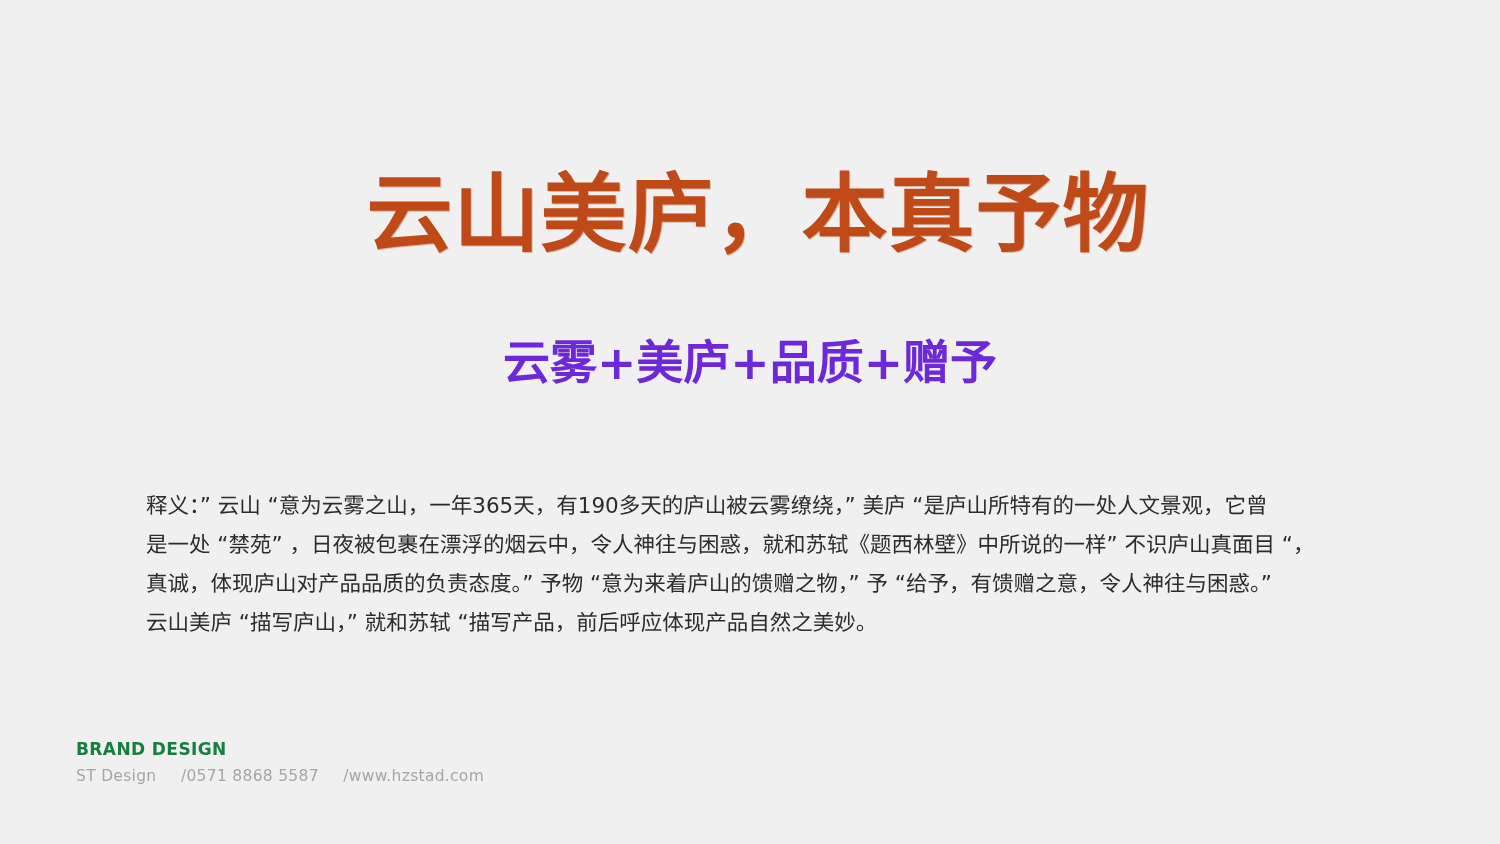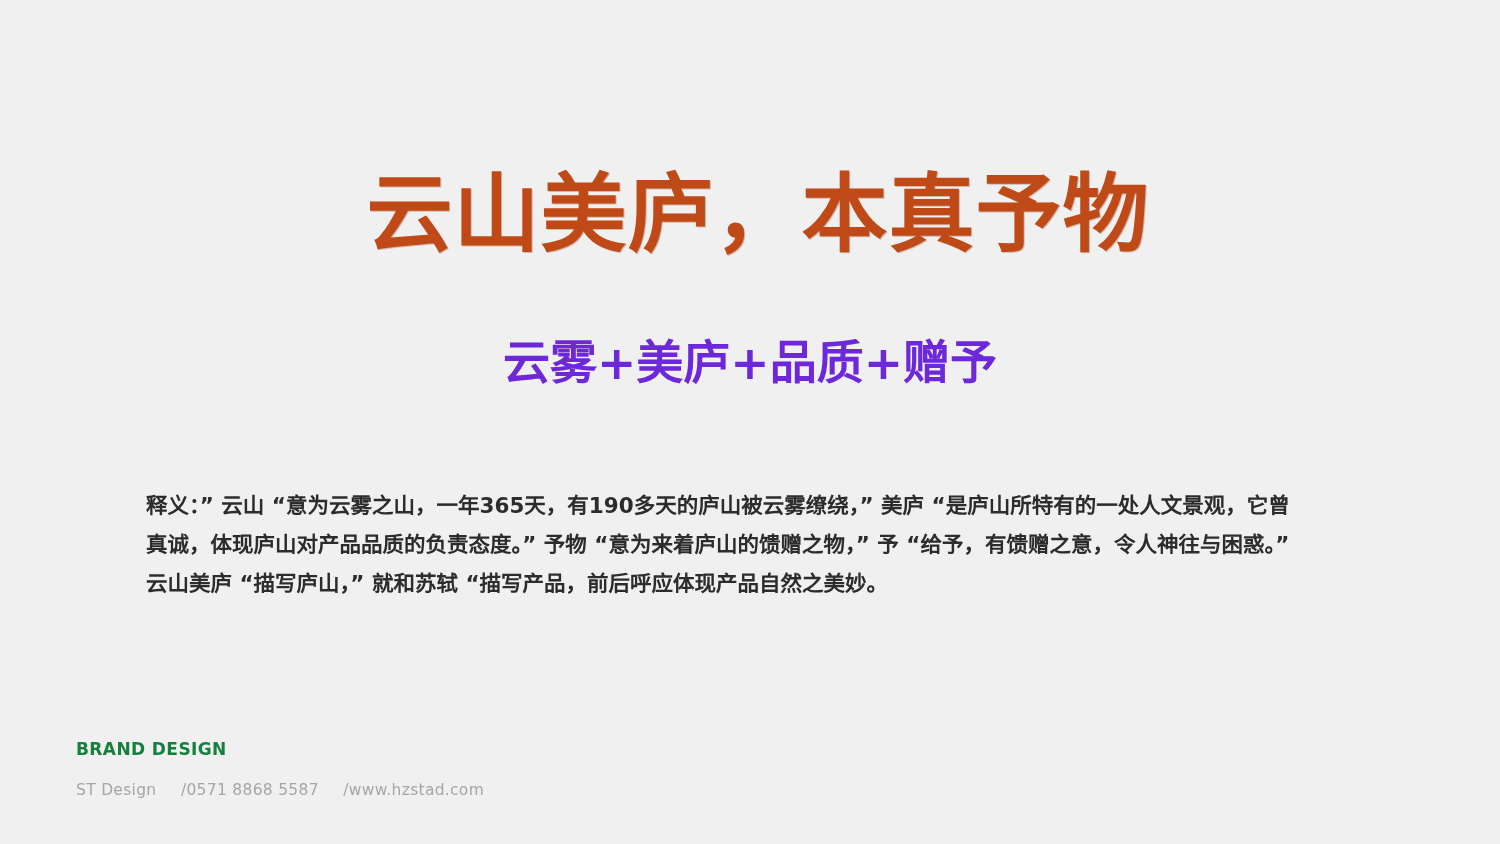--- a/index.html
+++ b/index.html
@@ -64,21 +64,21 @@
 
   
   .body-block {
     position: absolute;
     top: 486px;
     left: 146px;
     width: 1215px;
   }
   .body-line {
     font-family: "DejaVu Sans", "Liberation Sans", sans-serif;
-    font-weight: 700;
+    font-weight: 400;
     font-size: 21.5px;
     line-height: 39px;
     color: #2c2c2c;
     white-space: nowrap;
     letter-spacing: 0px;
   }
 
   
   .footer {
     position: absolute;
@@ -94,21 +94,21 @@
     color: #15803d;
     line-height: 22px;
   }
   .footer-meta {
     font-family: "DejaVu Sans", "Liberation Sans", sans-serif;
     font-weight: 400;
     font-size: 15.5px;
     letter-spacing: 0.3px;
     color: #a6a6a6;
     line-height: 24px;
-    margin-top: 18px;
+    margin-top: 4px;
     white-space: nowrap;
   }
   .footer-meta .sep {
     display: inline-block;
     width: 14px;
   }
 </style>
 </head>
 <body>
 
@@ -117,20 +117,21 @@
   <div class="title-block">
     <div class="main-title">云山美庐，本真予物</div>
   </div>
 
   <div class="subtitle-block">
     <div class="sub-title">云雾+美庐+品质+赠予</div>
   </div>
 
   <div class="body-block">
     <div class="body-line">释义：” 云山 “意为云雾之山，一年365天，有190多天的庐山被云雾缭绕，” 美庐 “是庐山所特有的一处人文景观，它曾</div>
+    <div class="body-line">是一处 “禁苑” ，日夜被包裹在漂浮的烟云中，令人神往与困惑，就和苏轼《题西林壁》中所说的一样” 不识庐山真面目 “，</div>
     <div class="body-line">真诚，体现庐山对产品品质的负责态度。” 予物 “意为来着庐山的馈赠之物，” 予 “给予，有馈赠之意，令人神往与困惑。”</div>
     <div class="body-line">云山美庐 “描写庐山，” 就和苏轼 “描写产品，前后呼应体现产品自然之美妙。</div>
   </div>
 
   <div class="footer">
     <div class="footer-brand">BRAND DESIGN</div>
     <div class="footer-meta">
       <span>ST Design</span>
       <span class="sep"></span>
       <span>/0571 8868 5587</span>

